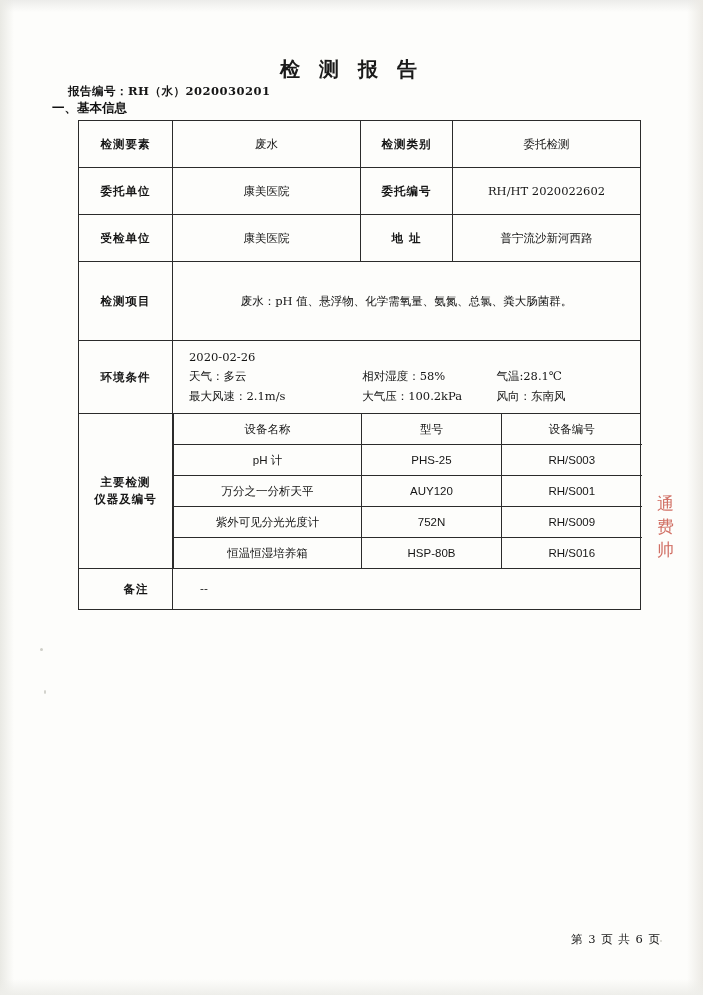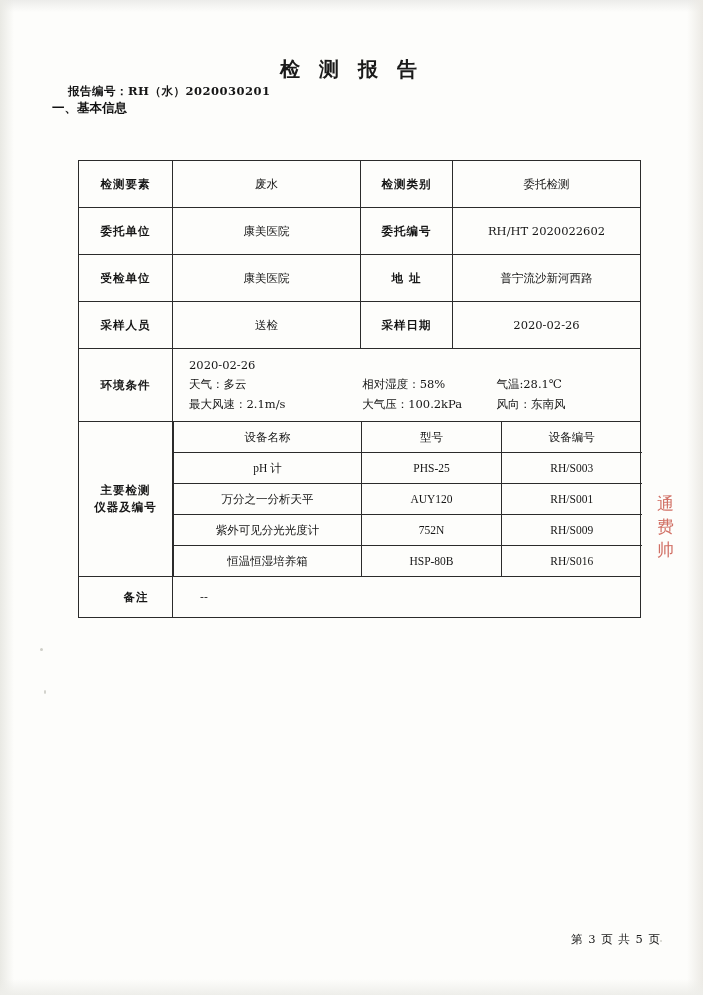--- a/index.html
+++ b/index.html
@@ -88,21 +88,20 @@
   .main-table {
     position: absolute;
     top: 120px;
     left: 78px;
     width: 562px;
     border-collapse: collapse;
     table-layout: fixed;
     font-family: "DejaVu Serif", "Liberation Serif", serif;
     font-size: 11.5px;
     color: #151515;
-    margin-top: 40px;
   }
   .main-table td {
     border: 1px solid #2b2b2b;
     padding: 0 6px;
     vertical-align: middle;
     text-align: center;
     line-height: 1.45;
   }
   .lbl {
     font-weight: 600;
@@ -143,21 +142,21 @@
   .sub-table {
     width: 100%;
     border-collapse: collapse;
     table-layout: fixed;
   }
   .sub-table td {
     border: 1px solid #2b2b2b;
     height: 30px;
     text-align: center;
     font-size: 11.5px;
-    font-family: Liberation Serif, serif;
+    font-family: Liberation Sans, sans-serif;
   }
   .sub-table tr:first-child td { border-top: 0; }
   .sub-table tr:last-child td { border-bottom: 0; }
   .sub-table td:last-child { border-right: 0; }
   td.nested {
     padding: 0;
     border-left: 0;
   }
   .note-row td { height: 40px; padding-left: 27px; }
 
@@ -236,27 +235,25 @@
         <td>康美医院</td>
         <td class="lbl">委托编号</td>
         <td>RH/HT 2020022602</td>
       </tr>
       <tr class="row-basic">
         <td class="lbl">受检单位</td>
         <td>康美医院</td>
         <td class="lbl">地    址</td>
         <td>普宁流沙新河西路</td>
       </tr>
-      <tr class="row-basic">
-        <td class="lbl">采样人员</td>
-        <td>送检</td>
-        <td class="lbl">采样日期</td>
-        <td>2020-02-26</td>
-      </tr>
-
+
+      <tr>
+        <td class="items-label">检测项目</td>
+        <td class="items-cell" colspan="3">废水：pH 值、悬浮物、化学需氧量、氨氮、总氯、粪大肠菌群。</td>
+      </tr>
 
       <tr>
         <td class="env-label">环境条件</td>
         <td class="env-cell" colspan="3">
           <div class="env-inner">
             <div class="env-line">
               <div class="env-c1">2020-02-26</div>
               <div class="env-c2"></div>
               <div class="env-c3"></div>
             </div>
@@ -323,15 +320,15 @@
       </tr>
     </tbody>
   </table>
 
   <div class="seal">
     <span>通</span>
     <span>费</span>
     <span>帅</span>
   </div>
 
-  <div class="footer">第 3 页 共 5 页</div>
+  <div class="footer">第 3 页 共 6 页</div>
 
 </div>
 
 </body></html>

